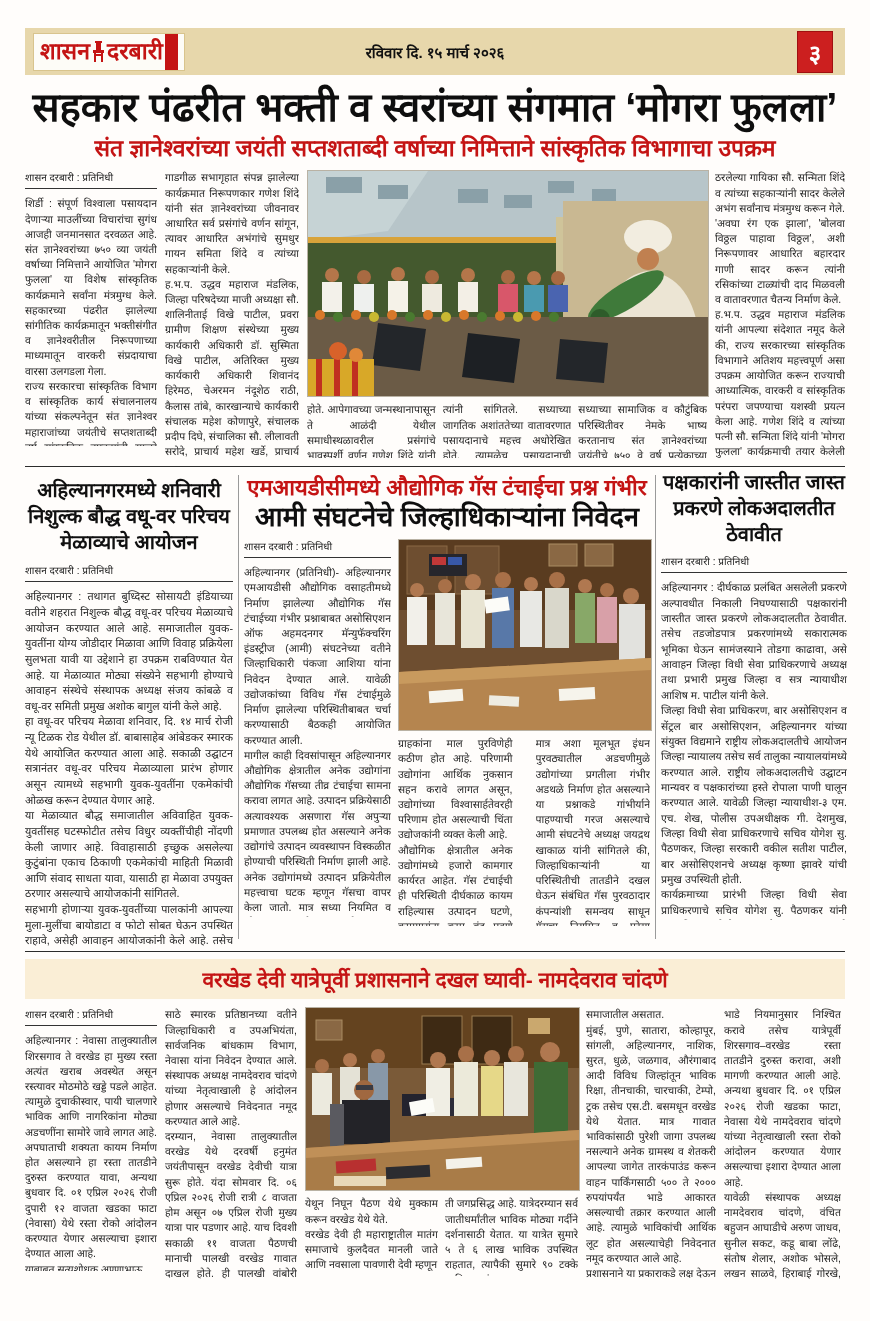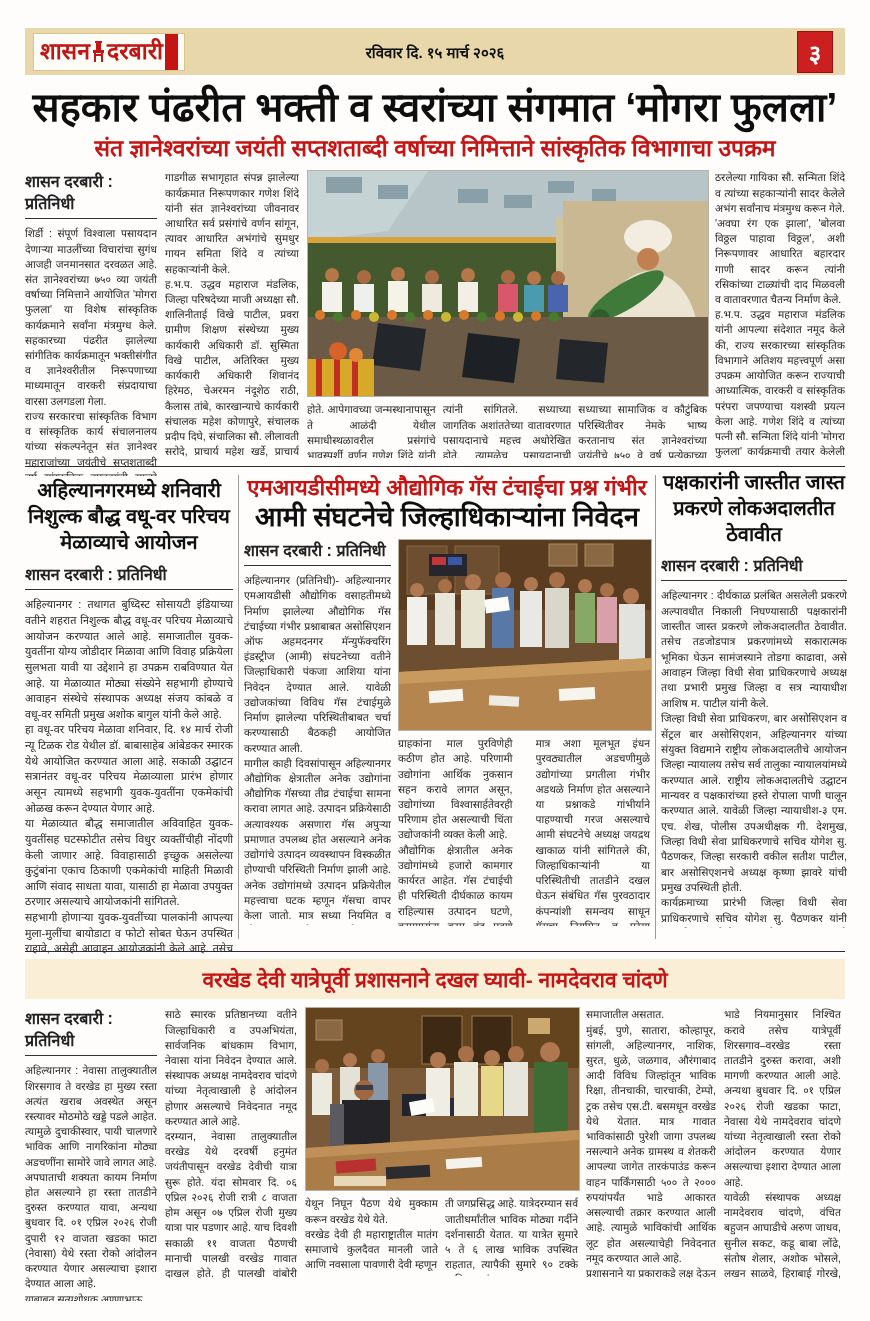--- a/index.html
+++ b/index.html
@@ -14,21 +14,21 @@
   .logo-box{margin-left:8px;background:#fdfcf7;border:1px solid #d8c48d;height:36px;display:flex;align-items:center;padding:0 6px;}
   .logo-word{color:#c41414;font-weight:bold;font-size:23px;line-height:1;}
   .logo-bar{width:13px;height:36px;background:#c41414;margin-left:2px;}
   .issue-date{position:absolute;left:0;right:0;text-align:center;font-size:15px;font-weight:bold;color:#111;}
   .page-num-box{position:absolute;right:12px;top:3px;width:34px;height:40px;background:#cc1f1f;border:1px solid #a01010;
     color:#fff;font-size:24px;font-weight:bold;display:flex;align-items:center;justify-content:center;}
   
   .lead-headline{margin-top:10px;text-align:center;font-size:40px;font-weight:bold;color:#0e0e0e;line-height:1.1;}
   .lead-subheadline{margin-top:7px;text-align:center;font-size:23px;font-weight:bold;color:#c41414;line-height:1.1;}
   
-  .byline{font-size:16px;font-weight:bold;color:#222;padding-bottom:4px;border-bottom:1.3px solid #333;margin-bottom:7px;}
+  .byline{font-size:10px;font-weight:normal;color:#222;padding-bottom:4px;border-bottom:1.3px solid #333;margin-bottom:7px;}
   .bodytext{font-size:10.5px;line-height:1.45;text-align:justify;white-space:pre-line;color:#262626;overflow:hidden;}
   .rule{border-top:1.6px solid #2c2c2c;margin-top:8px;}
   
   .lead-row{display:flex;gap:8px;margin-top:9px;height:288px;}
   .lead-col1{width:132px;flex:none;}
   .lead-col2{width:134px;flex:none;}
   .lead-center{width:400px;flex:none;}
   .lead-colR{width:130px;flex:none;}
   .lead-below{display:flex;gap:7px;margin-top:5px;height:56px;}
   .lead-below .bodytext{flex:1;}

